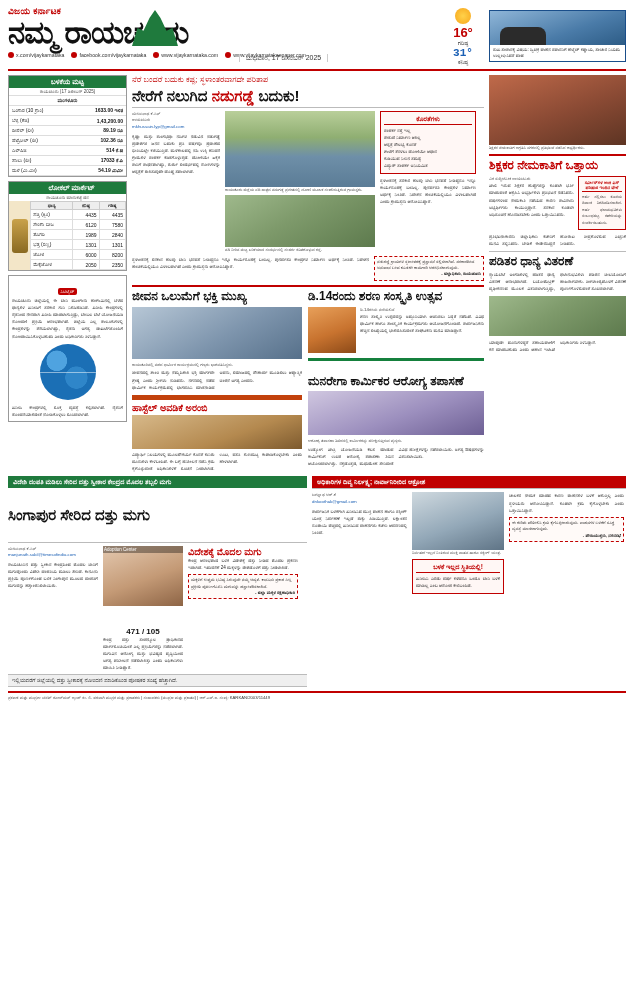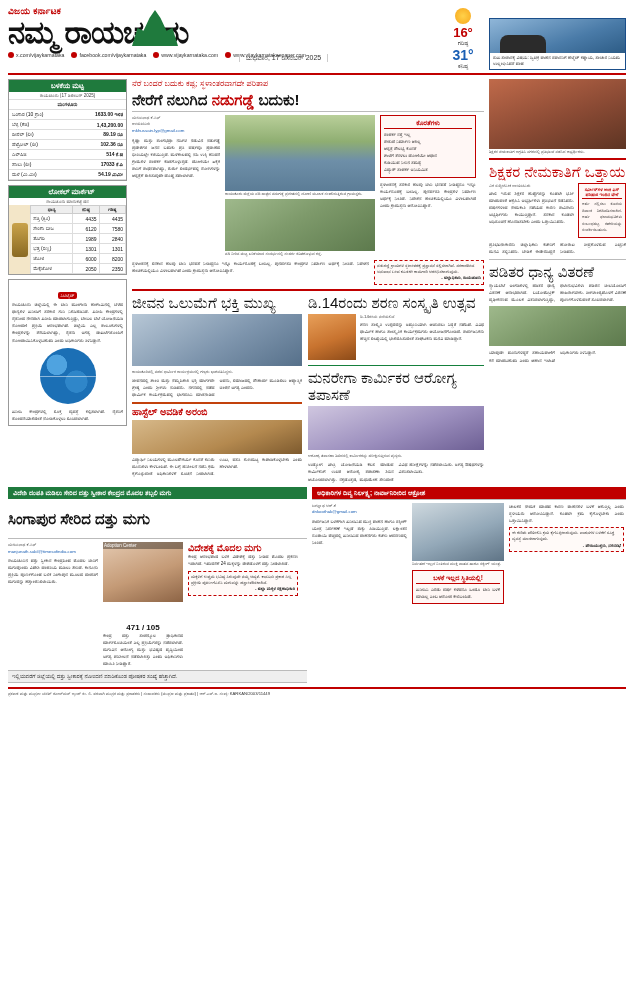--- a/index.html
+++ b/index.html
@@ -16,35 +16,35 @@
   
   .masthead { display:flex; align-items:flex-start; gap:6px; border-bottom:2px solid #c00000; padding-bottom:3px; }
   .mast-left { width:118px; }
   .mast-brand { color:#c00000; font-weight:bold; font-size:9px; letter-spacing:.3px; }
   .mast-title { font-size:31px; font-weight:bold; color:#111; line-height:1.05; letter-spacing:-1px; white-space:nowrap; }
   .mast-center { flex:1; text-align:center; }
   .mast-date { font-size:7px; color:#333; border-left:1px solid #ccc; border-right:1px solid #ccc; padding:0 6px; display:inline-block; margin-top:3px;}
   .socialbar { display:flex; gap:7px; font-size:5.2px; color:#333; margin-top:2px; align-items:center; }
   .socialbar span { white-space:nowrap; }
   .dot { display:inline-block; width:6px; height:6px; border-radius:50%; background:#c00000; margin-right:2px; vertical-align:middle;}
-  .mast-right { width:185px; display:flex; gap:4px; align-items:flex-end; }
+  .mast-right { width:185px; display:flex; gap:4px; align-items:center; }
   .weather { width:44px; text-align:center; font-size:6px; color:#222; }
   .weather .big { font-size:13px; font-weight:bold; color:#c00000; }
-  .weather .lo { font-size:14px; font-weight:bold; color:#1a5fb4; }
+  .weather .lo { font-size:11px; font-weight:bold; color:#1a5fb4;font-family:Liberation Mono, monospace; }
   .sun { width:16px;height:16px;border-radius:50%;background:radial-gradient(circle,#ffd24a,#f7a51b); margin:2px auto 1px;}
   .promo { flex:1; border:1px solid #1a4e8a; }
   .promo-img { height:34px; background:linear-gradient(160deg,#8fb6d8,#4a7ba8 60%,#2d5c86); position:relative; overflow:hidden;}
   .promo-img:after{content:"";position:absolute;left:10px;bottom:0;width:46px;height:18px;background:#2b2b2b;border-radius:8px 8px 0 0;}
   .promo-cap { font-size:4.6px; line-height:1.35; padding:2px 3px; background:#fff; color:#222; }
   .mast-logo { width:46px; height:40px; background:#1f7a3d; clip-path:polygon(0 100%,12% 55%,25% 62%,38% 30%,50% 10%,62% 30%,75% 62%,88% 55%,100% 100%); }
   .hl { color:#c00000; }
   .rule { border-top:1px solid #bbb; }
   .thickrule { border-top:2px solid #c00000; }
   .hd1 { font-size:15px; font-weight:bold; line-height:1.15; }
-  .hd2 { font-size:15px; font-weight:normal; line-height:1.15; }
+  .hd2 { font-size:12px; font-weight:bold; line-height:1.15; }
   .hd3 { font-size:9.5px; font-weight:bold; line-height:1.2; }
   .kicker { font-size:8px; font-weight:normal; line-height:1.2; }
   .body { font-size:4.6px; line-height:1.55; text-align:justify; color:#222; }
   .byline { font-size:4.4px; color:#444; line-height:1.5; }
   .cap { font-size:4.2px; color:#333; line-height:1.4; }
 
   
   .main { display:flex; gap:5px; margin-top:4px; }
   .col-left { width:120px; }
   .col-mid { width:352px; }
@@ -277,37 +277,37 @@
       </div>
 
       <div class="thickrule" style="margin:4px 0 3px"></div>
 
       <div style="display:flex;gap:6px">
         <div style="width:170px">
           <div class="hd2">ಜೀವನ ಒಲುಮೆಗೆ ಭಕ್ತಿ ಮುಖ್ಯ</div>
           <div class="photo people" style="height:52px;margin:3px 0"></div>
           <div class="cap">ರಾಯಚೂರಿನಲ್ಲಿ ನಡೆದ ಧಾರ್ಮಿಕ ಕಾರ್ಯಕ್ರಮದಲ್ಲಿ ಗಣ್ಯರು ಭಾಗವಹಿಸಿದ್ದರು.</div>
           <div class="body colsplit2" style="margin-top:2px">ಜೀವನದಲ್ಲಿ ಶಾಂತಿ ಮತ್ತು ನೆಮ್ಮದಿಗಾಗಿ ಭಕ್ತಿ ಮಾರ್ಗವೇ ಶ್ರೇಷ್ಠ ಎಂದು ಶ್ರೀಗಳು ನುಡಿದರು. ನಗರದಲ್ಲಿ ನಡೆದ ಧಾರ್ಮಿಕ ಕಾರ್ಯಕ್ರಮದಲ್ಲಿ ಭಾಗವಹಿಸಿ ಮಾತನಾಡಿದ ಅವರು, ಸಮಾಜದಲ್ಲಿ ಸೌಹಾರ್ದ ಮೂಡಿಸಲು ಆಧ್ಯಾತ್ಮಿಕ ಚಿಂತನೆ ಅಗತ್ಯ ಎಂದರು.</div>
-          <div class="hd3 hl" style="margin-top:4px;border-top:2px solid #c2410c;padding-top:2px">ಹಾಸ್ಟೆಲ್ ಅವಡಿಕೆ ಅರಂಬಿ</div>
+          <div class="hd3 hl" style="margin-top:4px;border-top:5px solid #c2410c;padding-top:2px">ಹಾಸ್ಟೆಲ್ ಅವಡಿಕೆ ಅರಂಬಿ</div>
           <div class="photo temple" style="height:34px;margin:2px 0"></div>
           <div class="body colsplit2">ವಿದ್ಯಾರ್ಥಿ ನಿಲಯಗಳಲ್ಲಿ ಮೂಲಸೌಕರ್ಯ ಕೊರತೆ ಕುರಿತು ದೂರುಗಳು ಕೇಳಿಬಂದಿವೆ. ಈ ಬಗ್ಗೆ ಪರಿಶೀಲನೆ ನಡೆಸಿ ಕ್ರಮ ಕೈಗೊಳ್ಳುವಂತೆ ಅಧಿಕಾರಿಗಳಿಗೆ ಸೂಚನೆ ನೀಡಲಾಗಿದೆ. ಊಟ, ವಸತಿ ಗುಣಮಟ್ಟ ಕಾಪಾಡಿಕೊಳ್ಳಬೇಕು ಎಂದು ಹೇಳಲಾಗಿದೆ.</div>
         </div>
 
         <div style="width:176px">
           <div class="hd2">ಡಿ.14ರಂದು ಶರಣ ಸಂಸ್ಕೃತಿ ಉತ್ಸವ</div>
           <div style="display:flex;gap:4px;margin-top:3px">
             <div style="width:48px">
               <div class="photo saint" style="height:46px"></div>
             </div>
             <div style="flex:1">
               <div class="byline hl">ಡಿ.14ರಂದು ನಡೆಯಲಿದೆ</div>
               <div class="body">ಶರಣ ಸಂಸ್ಕೃತಿ ಉತ್ಸವವನ್ನು ಅದ್ಧೂರಿಯಾಗಿ ಆಚರಿಸಲು ಸಿದ್ಧತೆ ನಡೆದಿದೆ. ವಿವಿಧ ಧಾರ್ಮಿಕ ಹಾಗೂ ಸಾಂಸ್ಕೃತಿಕ ಕಾರ್ಯಕ್ರಮಗಳು ಆಯೋಜನೆಗೊಂಡಿವೆ. ಸಾರ್ವಜನಿಕರು ಹೆಚ್ಚಿನ ಸಂಖ್ಯೆಯಲ್ಲಿ ಭಾಗವಹಿಸುವಂತೆ ಸಂಘಟಕರು ಮನವಿ ಮಾಡಿದ್ದಾರೆ.</div>
             </div>
           </div>
-          <div class="hd2" style="margin-top:5px;border-top:1px solid #15803d;padding-top:3px">ಮನರೇಗಾ ಕಾರ್ಮಿಕರ ಆರೋಗ್ಯ ತಪಾಸಣೆ</div>
+          <div class="hd2" style="margin-top:5px;border-top:3px solid #15803d;padding-top:14px">ಮನರೇಗಾ ಕಾರ್ಮಿಕರ ಆರೋಗ್ಯ ತಪಾಸಣೆ</div>
           <div class="photo health" style="height:44px;margin:3px 0"></div>
           <div class="cap">ಆರೋಗ್ಯ ತಪಾಸಣಾ ಶಿಬಿರದಲ್ಲಿ ಕಾರ್ಮಿಕರನ್ನು ಪರೀಕ್ಷಿಸುತ್ತಿರುವ ವೈದ್ಯರು.</div>
           <div class="body colsplit2" style="margin-top:2px">ಉದ್ಯೋಗ ಖಾತ್ರಿ ಯೋಜನೆಯಡಿ ಕೆಲಸ ಮಾಡುವ ಕಾರ್ಮಿಕರಿಗೆ ಉಚಿತ ಆರೋಗ್ಯ ತಪಾಸಣಾ ಶಿಬಿರ ಆಯೋಜಿಸಲಾಗಿತ್ತು. ರಕ್ತದೊತ್ತಡ, ಮಧುಮೇಹ ಸೇರಿದಂತೆ ವಿವಿಧ ಪರೀಕ್ಷೆಗಳನ್ನು ನಡೆಸಲಾಯಿತು. ಅಗತ್ಯ ಔಷಧಗಳನ್ನು ವಿತರಿಸಲಾಯಿತು.</div>
         </div>
       </div>
     </div>
 
     <div class="col-right">
       <div class="photo crowd" style="height:70px"></div>
       <div class="cap">ಶಿಕ್ಷಕರ ನೇಮಕಾತಿಗೆ ಆಗ್ರಹಿಸಿ ನಗರದಲ್ಲಿ ಪ್ರತಿಭಟನೆ ನಡೆಸಿದ ಅಭ್ಯರ್ಥಿಗಳು.</div>
@@ -328,21 +328,21 @@
       <div class="hd2" style="margin-top:4px;border-top:1px solid #bbb;padding-top:3px">ಪಡಿತರ ಧಾನ್ಯ ವಿತರಣೆ</div>
       <div class="body colsplit2" style="margin-top:2px">ನ್ಯಾಯಬೆಲೆ ಅಂಗಡಿಗಳಲ್ಲಿ ಪಡಿತರ ಧಾನ್ಯ ವಿತರಣೆ ಆರಂಭವಾಗಿದೆ. ಬಯೋಮೆಟ್ರಿಕ್ ದೃಢೀಕರಣದ ಮೂಲಕ ವಿತರಿಸಲಾಗುತ್ತಿದ್ದು, ಫಲಾನುಭವಿಗಳು ಪಡಿತರ ಚೀಟಿಯೊಂದಿಗೆ ಹಾಜರಾಗಬೇಕು. ತಿಂಗಳಾಂತ್ಯದೊಳಗೆ ವಿತರಣೆ ಪೂರ್ಣಗೊಳಿಸುವಂತೆ ಸೂಚಿಸಲಾಗಿದೆ.</div>
       <div class="photo" style="height:40px;margin:3px 0"></div>
       <div class="body colsplit2">ಯಾವುದೇ ದೂರುಗಳಿದ್ದರೆ ಸಹಾಯವಾಣಿಗೆ ಕರೆ ಮಾಡಬಹುದು ಎಂದು ಆಹಾರ ಇಲಾಖೆ ಅಧಿಕಾರಿಗಳು ತಿಳಿಸಿದ್ದಾರೆ.</div>
     </div>
   </div>
 
   <div class="bottom">
     <div class="bottom-l">
       <div class="ribbon">ವಿದೇಶಿ ದಂಪತಿ ಮಡಿಲು ಸೇರಿದ ದತ್ತು ಸ್ವೀಕಾರ ಕೇಂದ್ರದ ಮೊದಲ ತಬ್ಬಲಿ ಮಗು</div>
-      <div class="hd1" style="margin:11px 0">ಸಿಂಗಾಪುರ ಸೇರಿದ ದತ್ತು ಮಗು</div>
+      <div class="hd1" style="margin:18px 0">ಸಿಂಗಾಪುರ ಸೇರಿದ ದತ್ತು ಮಗು</div>
       <div class="rule" style="margin-bottom:3px"></div>
       <div style="display:flex;gap:5px">
         <div style="width:90px">
           <div class="byline">ಮಂಜುನಾಥ ಕೆ.ಎನ್</div>
           <div class="byline" style="color:#1a5fb4">manjunath.sakil@timesofindia.com</div>
           <div class="body" style="margin-top:2px">ರಾಯಚೂರಿನ ದತ್ತು ಸ್ವೀಕಾರ ಕೇಂದ್ರದಿಂದ ಮೊದಲ ಬಾರಿಗೆ ಮಗುವೊಂದು ವಿದೇಶಿ ದಂಪತಿಯ ಮಡಿಲು ಸೇರಿದೆ. ಕಾನೂನು ಪ್ರಕ್ರಿಯೆ ಪೂರ್ಣಗೊಂಡ ಬಳಿಕ ಸಿಂಗಾಪುರ ಮೂಲದ ದಂಪತಿಗೆ ಮಗುವನ್ನು ಹಸ್ತಾಂತರಿಸಲಾಯಿತು.</div>
         </div>
         <div style="width:80px">
           <div class="photo kid" style="height:60px">
             <div style="font-size:4.5px;color:#fff;background:rgba(0,0,0,.35);padding:1px">Adoption Center</div>

